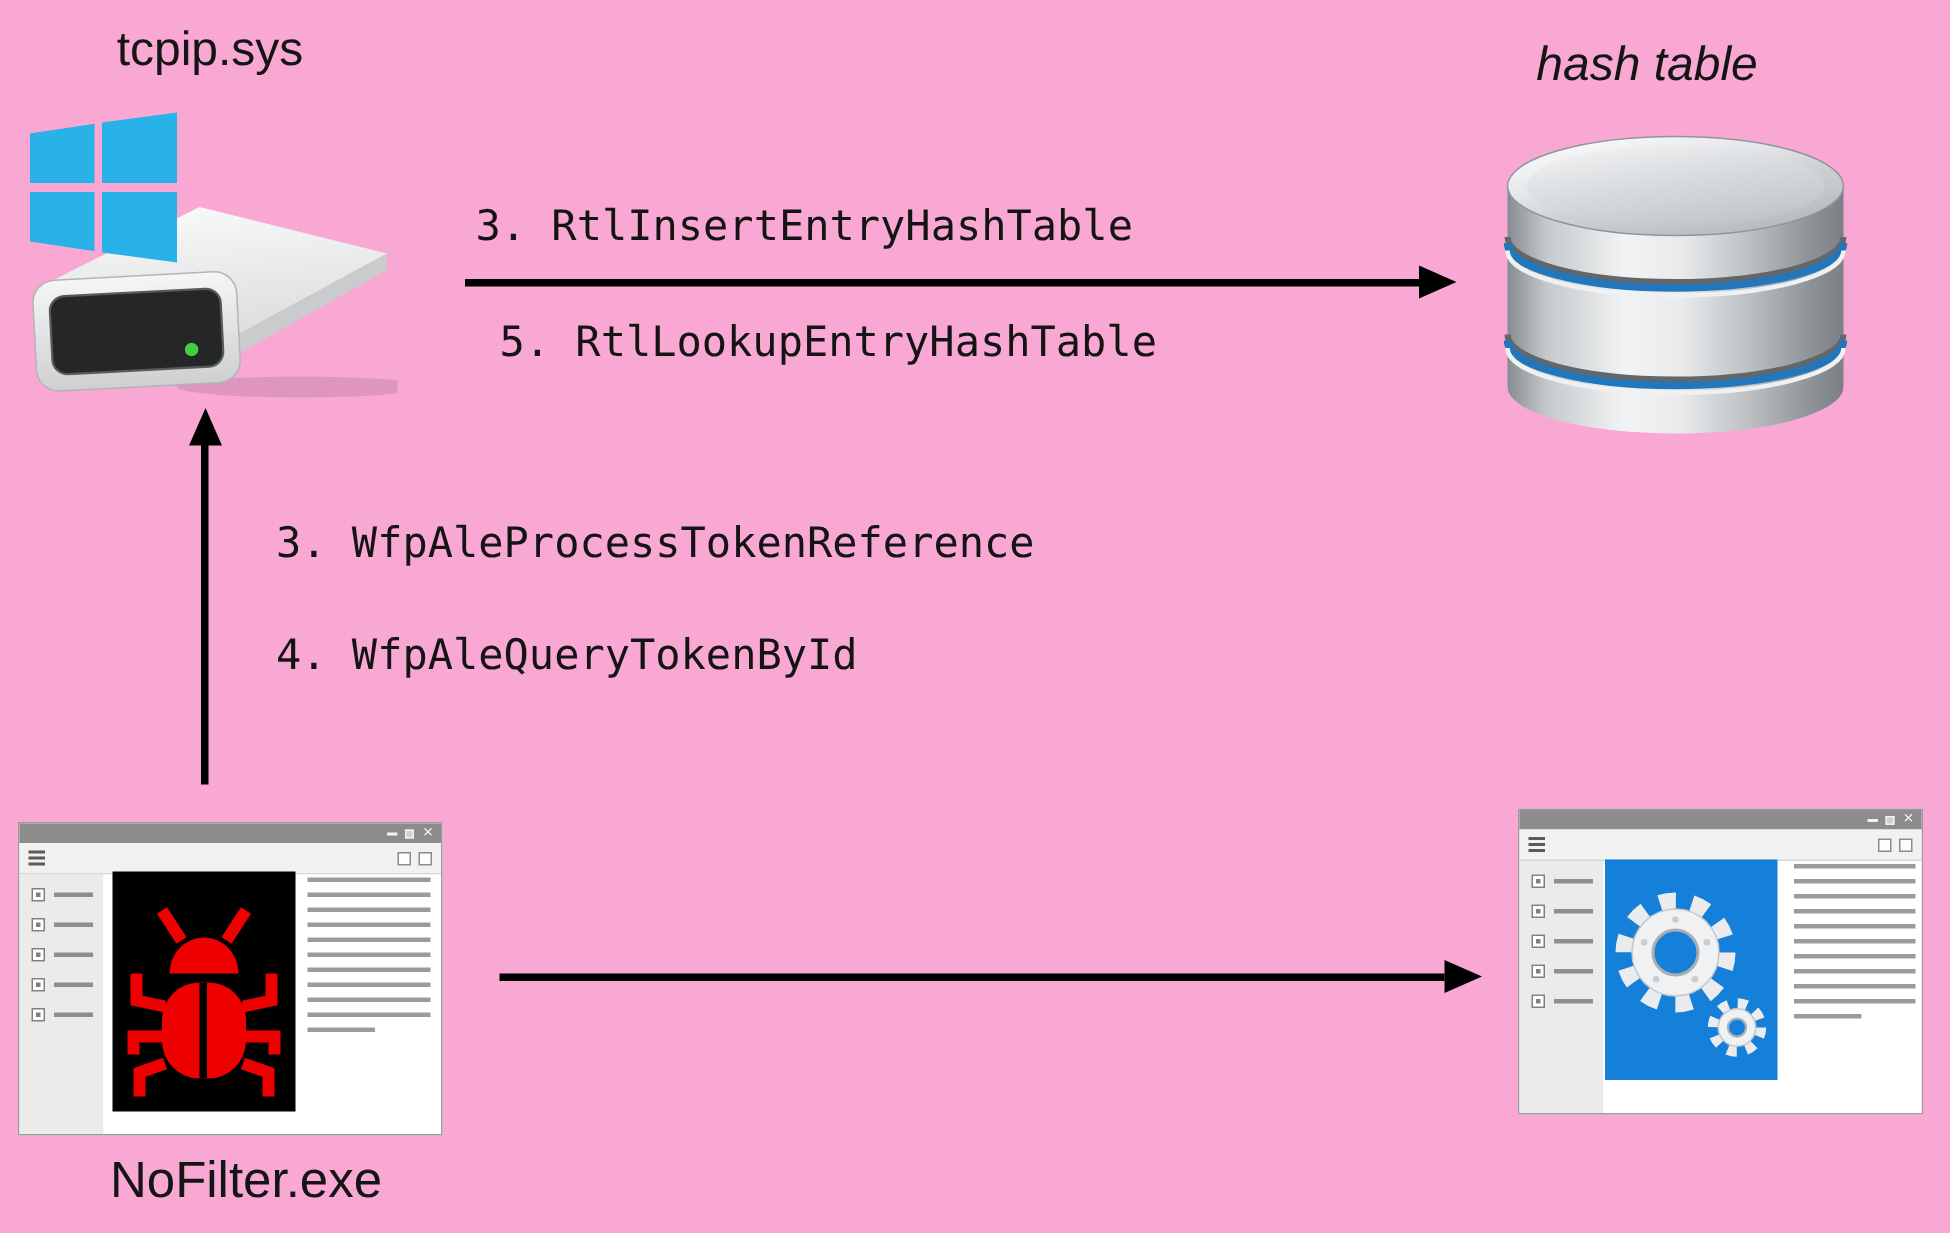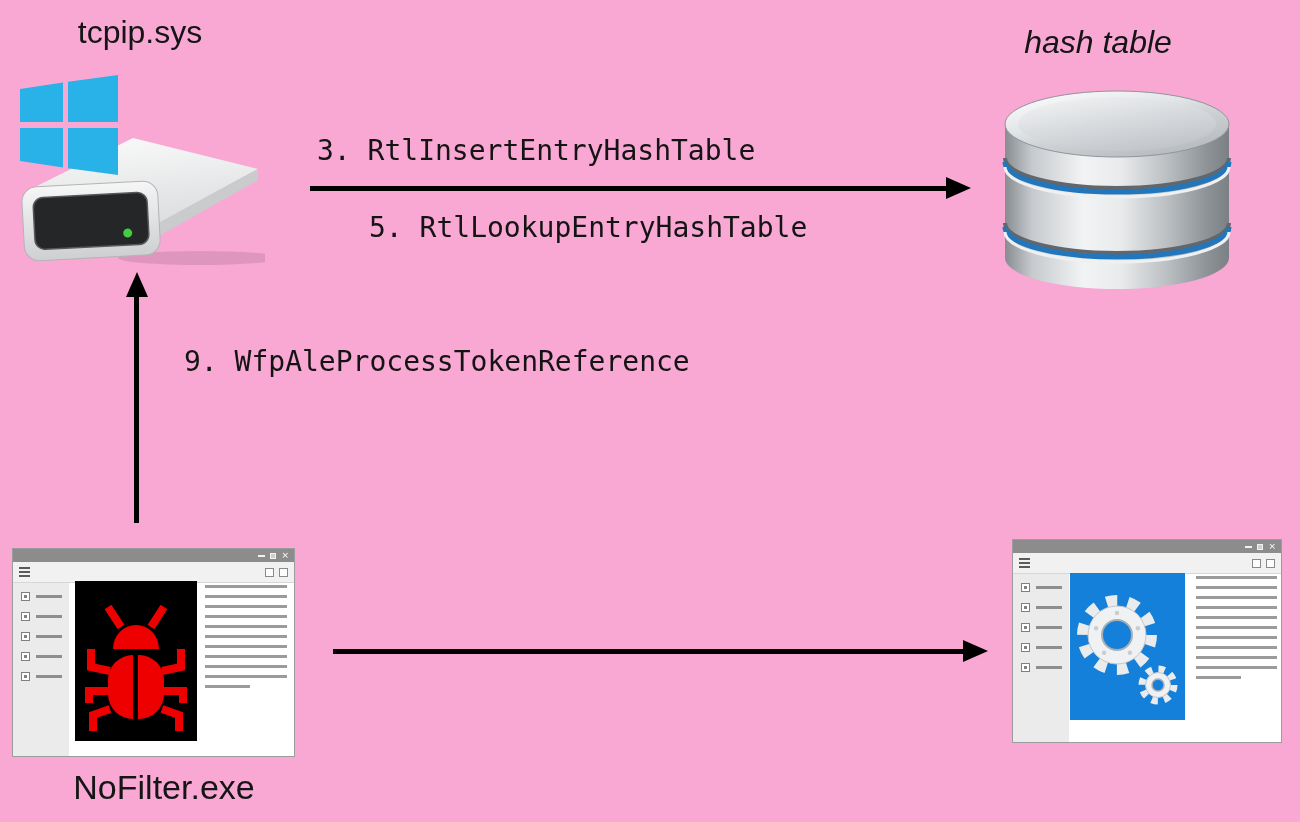--- a/index.html
+++ b/index.html
@@ -130,25 +130,26 @@
       <path d="M5,148 A112,30 0 0 0 229,148" stroke="#eef0f1" stroke-width="3" fill="none"></path>
 
       <ellipse cx="117" cy="40" rx="112" ry="33" fill="url(#dbLid)" stroke="#8f959a" stroke-width="1"></ellipse>
       <ellipse cx="117" cy="40" rx="99" ry="27" fill="url(#dbLid2)"></ellipse>
     </svg>
   </div>
 
   <div class="edge-label" style="left:317px;top:132px;">3. RtlInsertEntryHashTable</div>
   <div class="h-line" style="left:310px;top:186px;width:637px;"></div>
   <div class="head-right" style="left:946px;top:177px;"></div>
-  <div class="edge-label" style="left:333px;top:209px;margin-left:36px;">5. RtlLookupEntryHashTable</div>
+  <div class="edge-label" style="left:333px;top:209px;">5. RtlLookupEntryHashTable</div>
 
   <div class="head-up" style="left:126px;top:272px;"></div>
   <div class="v-line" style="left:134px;top:296px;height:227px;"></div>
-  <div class="edge-label" style="left:184px;top:343px;">9. WfpAleProcessTokenReference</div>
+  <div class="edge-label" style="left:184px;top:343px;">3. WfpAleProcessTokenReference</div>
+  <div class="edge-label" style="left:184px;top:418px;">4. WfpAleQueryTokenById</div>
 
   <div class="h-line" style="left:333px;top:649px;width:630px;"></div>
   <div class="head-right" style="left:963px;top:640px;"></div>
 
   <div class="app-window" style="left:12px;top:548px;width:283px;height:209px;">
     <div class="titlebar">
       <span class="tb-min"></span>
       <span class="tb-max"></span>
       <span class="tb-close">×</span>
     </div>

